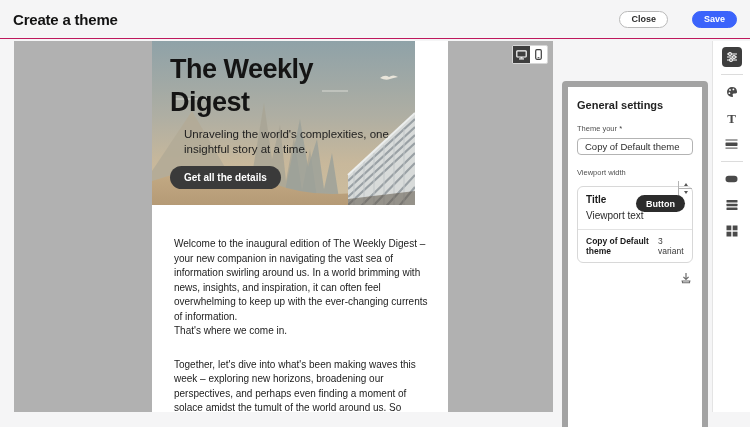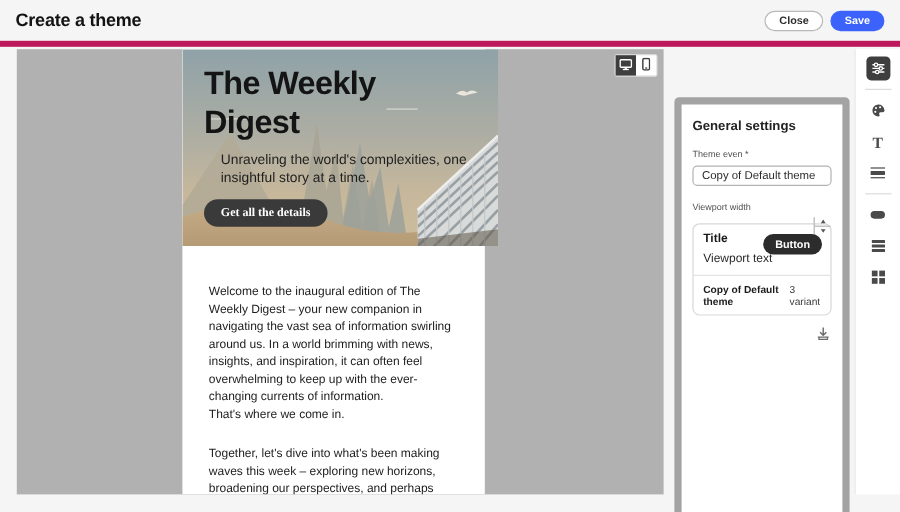--- a/index.html
+++ b/index.html
@@ -7,51 +7,51 @@
   body {
     font-family:"Liberation Sans", sans-serif;
     background:#f5f5f6;
     position:relative;
     overflow:hidden;
     color:#131313;
   }
   
   .header { position:absolute; top:0; left:0; width:750px; height:39px;
     display:flex; align-items:center; justify-content:space-between;
-    padding:0 13px; border-bottom:5px solid #be185d; background:#f5f5f6; }
+    padding:0 13px; border-bottom:1px solid #be185d; background:#f5f5f6; }
   .header h1 { font-size:15px; font-weight:700; letter-spacing:-.2px; }
-  .header .btns { display:flex; gap:6px; }
+  .header .btns { display:flex; gap:24px; }
   .pill-btn { height:17px; padding:0 11px; border-radius:9px; font-size:9px;
     font-weight:700; display:flex; align-items:center; cursor:pointer;
     font-family:"Liberation Sans", sans-serif; }
   .btn-close { background:#fff; border:1px solid #b9b9b9; color:#2c2c2c; }
   .btn-save { background:#3b63fb; border:1px solid #3b63fb; color:#fff; }
 
   
   .canvas { position:absolute; left:14px; top:41px; width:539px; height:371px;
     background:#b1b1b1; overflow:hidden; }
   .device-toggle { position:absolute; top:4px; right:5px; display:flex;
     border:1px solid #d7d7d7; background:#fff; border-radius:2px; z-index:5; }
   .device-btn { width:17px; height:17px; display:flex; align-items:center;
     justify-content:center; cursor:pointer; }
   .device-btn.sel { background:#3e3e3e; }
 
-  .email { position:absolute; left:138px; top:0; width:252px; height:371px;
+  .email { position:absolute; left:138px; top:0; width:296px; height:371px;
     background:#fff; }
   .hero { position:relative; width:263px; height:164px; overflow:hidden; }
   .hero svg.art { position:absolute; left:0; top:0; }
   .hero-title { position:absolute; left:18px; top:12px; width:220px;
     font-size:27px; line-height:1.22; font-weight:700; letter-spacing:-.5px;
     color:#141414; }
   .hero-sub { position:absolute; left:32px; top:86px; width:228px;
     font-size:11.5px; line-height:1.3; color:#1e1e1e; }
   .hero-cta { position:absolute; left:18px; top:125px; height:23px;
     padding:0 14px; background:#3a3a3a; color:#fff; border:none;
     border-radius:12px; font-size:10px; font-weight:700; cursor:pointer;
-    display:flex; align-items:center; font-family:Liberation Serif, serif; }
+    display:flex; align-items:center; font-family:Liberation Sans, sans-serif; }
   .email-body { padding:17px 20px 0 22px; }
   .greeting { font-size:12.5px; font-weight:700; color:#1a1a1a; }
   .para { font-size:10px; line-height:1.45; color:#1c1c1c; margin-top:15px;
     white-space:pre-line; }
   .para2 { margin-top:19px; }
 
   
   .panel { position:absolute; left:562px; top:41px; width:146px; height:371px;
     background:#fff; border:6px solid #a3a3a3; border-radius:4px;
     padding:12px 9px 0 9px;margin-top:40px; }
@@ -184,21 +184,21 @@
       <div class="para para2">Together, let's dive into what's been making waves this week – exploring new horizons, broadening our perspectives, and perhaps even finding a moment of solace amidst the tumult of the world around us. So batten down the hatches, dear reader, and let the adventure begin!</div>
 
     </div>
   </div>
 </div>
 
 <div class="panel">
   <div class="panel-title">General settings</div>
 
   <div class="field-label">
-    <span>Theme even</span>
+    <span>Theme your</span>
     <span class="req">*</span>
   </div>
   <input class="text-input" type="text" value="Copy of Default theme" style="">
 
   <div class="field-label">Viewport width</div>
   <div class="num-wrap">
     <div class="stepper">
       <div class="step step-up">
           <span class="tri-up"></span>
         </div>

